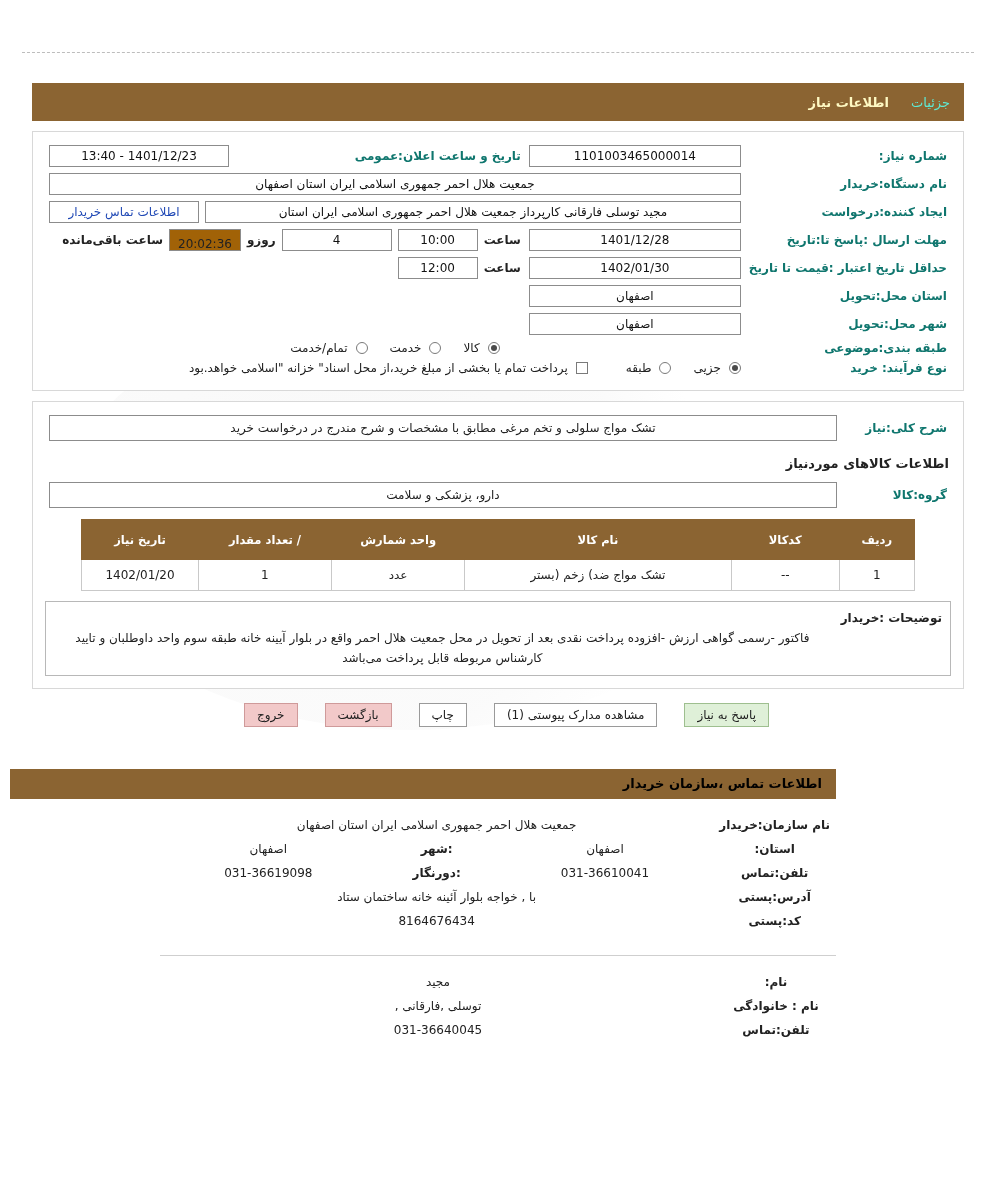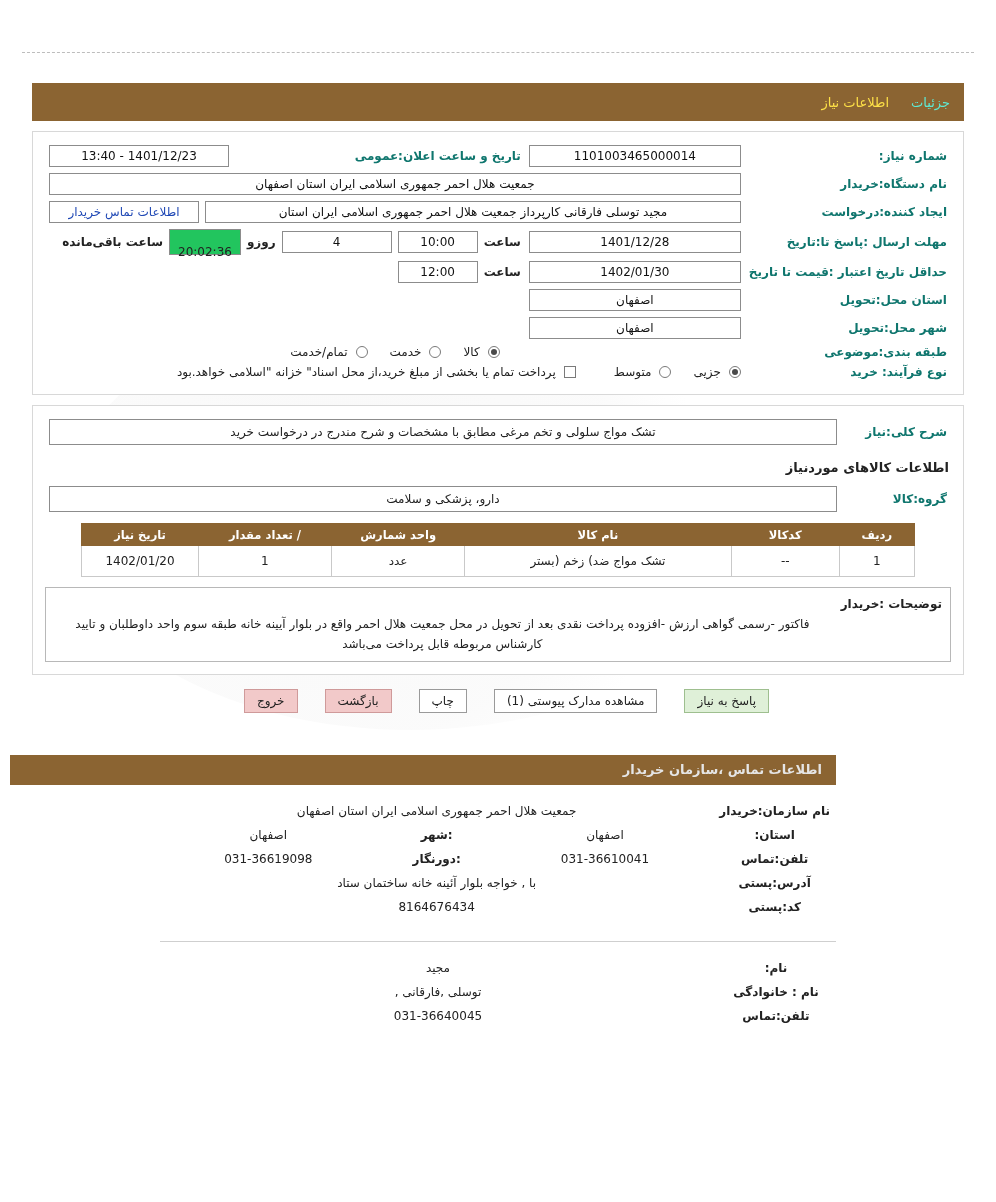--- a/index.html
+++ b/index.html
@@ -48,23 +48,23 @@
     margin: 30px 32px 0 32px;
     background: #8b6432;
     height: 38px;
     display: flex;
     align-items: center;
     justify-content: flex-start;
     padding: 0 14px;
     gap: 22px;
   }
   .tabbar .tab {
-    color: #fde047;
+    color: #fef9c3;
     font-size: 13px;
-    font-weight: normal;
+    font-weight: bold;
     cursor: pointer;
     white-space: nowrap;
   }
   .tabbar .tab.inactive { font-weight: normal; color: #5eead4; }
 
   
   .panel {
     margin: 10px 32px 0 32px;
     border: 1px solid #d8d8d8;
     background: #fff;
@@ -91,23 +91,23 @@
     color: #111;
     overflow: hidden;
     white-space: nowrap;
   }
   .box.wide { width: 100%; }
   .box.link { color: #1f48b5; }
   .inline-row { display: flex; align-items: center; gap: 6px; justify-content: flex-start; }
   .mini-lbl { font-weight: bold; font-size: 12px; white-space: nowrap; }
   .yellowbox {
     border: 1px solid #8c8c8c;
-    background: #22c55e;
+    background: #a16207;
     height: 22px; line-height: 20px;
-    padding: 12px 8px; font-size: 12px; text-align: center;
+    padding: 4px 8px; font-size: 12px; text-align: center;
   }
   .radio-row { display: flex; align-items: center; gap: 8px; justify-content: flex-start; }
   .radio {
     width: 12px; height: 12px; border-radius: 50%;
     border: 1px solid #7a7a7a; background: #fff; display: inline-block; position: relative;
   }
   .radio.on::after {
     content: ""; position: absolute; left: 2px; top: 2px;
     width: 6px; height: 6px; border-radius: 50%; background: #4a4a4a;
   }
@@ -126,21 +126,21 @@
   table.grid {
     width: 92%;
     margin: 8px auto 0 auto;
     border-collapse: collapse;
     font-size: 12px;
   }
   table.grid th {
     background: #8b6432;
     color: #fff;
     border: 1px solid #8b6432;
-    height: 22px;
+    height: 40px;
     font-size: 11.5px;
     font-weight: bold;
     padding: 0 6px;
   }
   table.grid td {
     border: 1px solid #c9c9c9;
     height: 28px;
     text-align: center;
     padding: 8px 6px;
   }
@@ -173,21 +173,21 @@
     margin-left: 17px;
   }
   .btn.green { background: #dff0d8; border-color: #9ebf8f; }
   .btn.pink { background: #f2c9c9; border-color: #cf9a9a; }
   .btn.white { background: #fff; }
 
   
   .contact-head {
     margin: 42px 32px 0 28px;
     background: #8b6432;
-    color: #e5e5e5;
+    color: #000000;
     height: 30px;
     line-height: 30px;
     font-weight: bold;
     font-size: 13px;
     padding: 0 14px;
     text-align: right;
     width: calc(100% - 64px - 0px);
     max-width: 826px;
     margin-right: 160px;
   }
@@ -297,21 +297,21 @@
           </div>
         </td>
       </tr>
       <tr>
         <td class="lbl">نوع فرآیند:  خرید</td>
         <td colspan="3">
           <div class="radio-row" style="justify-content:flex-start">
             <span class="radio on"></span>
             <span class="radio-label">جزیی</span>
             <span class="radio" style="margin-right:14px"></span>
-            <span class="radio-label">متوسط</span>
+            <span class="radio-label">طبقه</span>
             <span class="chk" style="margin-right:30px"></span>
             <span class="radio-label">پرداخت تمام یا بخشی از مبلغ خرید،از محل اسناد" خزانه "اسلامی خواهد.بود</span>
           </div>
         </td>
       </tr>
     </tbody>
       </table>
   </div>
 
   <div class="panel">

